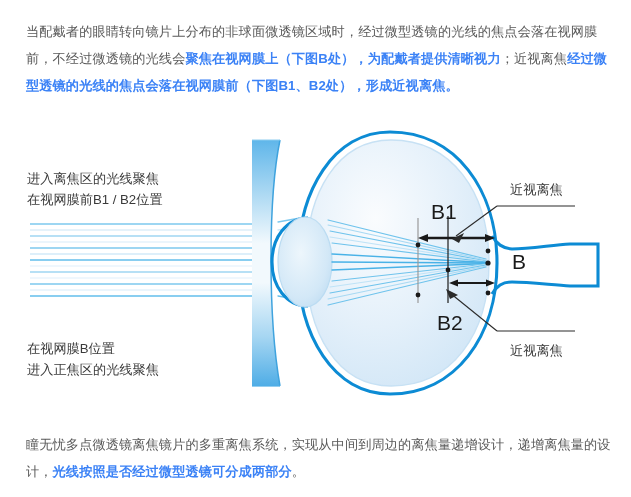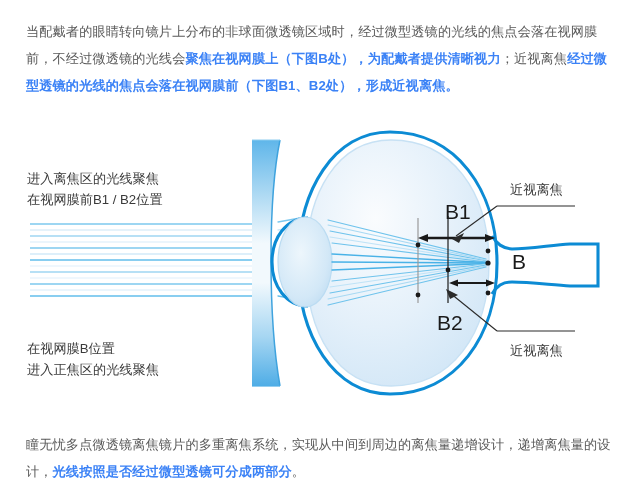--- a/index.html
+++ b/index.html
@@ -47,21 +47,21 @@
   #label-defocus-zone { left: 27px; top: 50px; }
   #label-focus-zone   { left: 27px; top: 220px; }
   #label-myopic-top    { left: 510px; top: 61px; }
   #label-myopic-bottom { left: 510px; top: 222px; }
   .pointmark {
     position: absolute;
     font-family: "Liberation Sans", "DejaVu Sans", sans-serif;
     color: #1a1a1a;
     font-size: 21px;
   }
-  #mark-b1 { left: 445px; top: 82px; }
+  #mark-b1 { left: 431px; top: 82px; }
   #mark-b2 { left: 437px; top: 193px; }
   #mark-b  { left: 512px; top: 132px; }
   svg { position: absolute; left: 0; top: 0; }
 </style>
 </head>
 <body>
 
 <div class="para" id="intro-paragraph">
   <span>当配戴者的眼睛转向镜片上分布的非球面微透镜区域时，经过微型透镜的光线的焦点会落在视网膜前，不经过微透镜的光线会</span><span class="hl">聚焦在视网膜上（下图B处），为配戴者提供清晰视力</span><span>；近视离焦</span><span class="hl">经过微型透镜的光线的焦点会落在视网膜前（下图B1、B2处），形成近视离焦。</span>
 </div>

